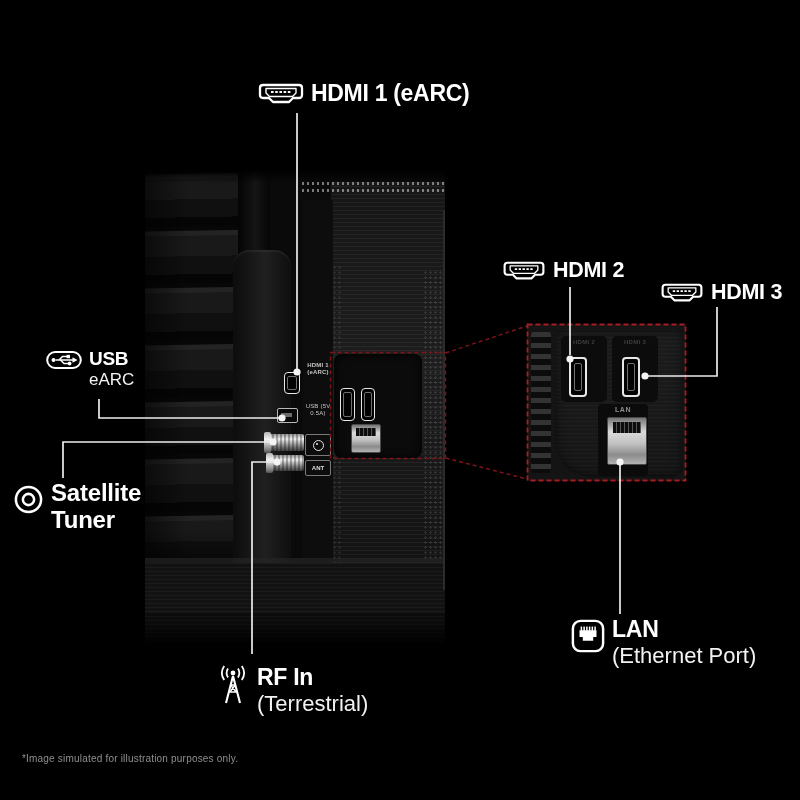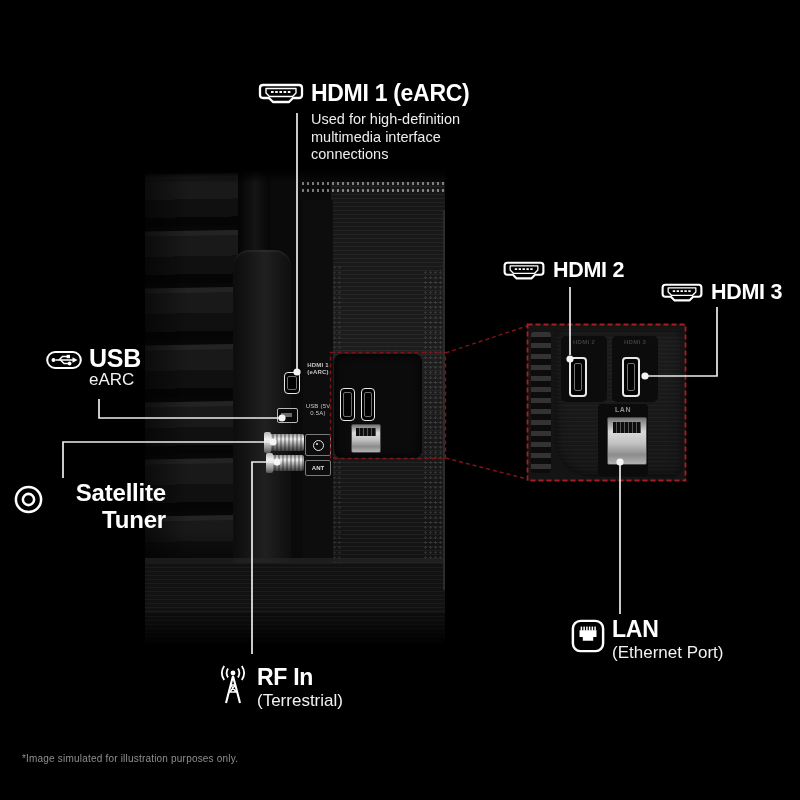--- a/index.html
+++ b/index.html
@@ -87,30 +87,30 @@
   .zp-recess-l{left:34px;}
   .zp-recess-r{left:85px;}
   .zp-emboss{position:absolute;top:3px;width:100%;text-align:center;font-size:6px;color:#3f3f3f;font-weight:bold;letter-spacing:.3px;}
   .zp-lan{position:absolute;left:71px;top:80px;width:50px;height:72px;background:#0b0b0b;border-radius:4px;}
   .zp-lan-label{position:absolute;top:2px;width:100%;text-align:center;font-size:7px;color:#8f8f8f;font-weight:bold;letter-spacing:.5px;}
 
   
   .co{position:absolute;z-index:60;}
   .co-head{display:flex;align-items:center;gap:7px;}
   .co-title{font-size:23px;font-weight:bold;letter-spacing:-.3px;white-space:nowrap;}
-  .co-sub{font-size:17px;color:#f2f2f2;}
+  .co-sub{font-size:22px;color:#f2f2f2;}
   .co-desc{margin-left:53px;margin-top:4px;width:170px;font-size:14.5px;line-height:17.5px;color:#ededed;}
   .icon{flex:0 0 auto;display:block;}
 
   .co-hdmi1{left:258px;top:80px;}
   .co-hdmi2{left:502px;top:258px;}
   .co-hdmi2 .co-title,.co-hdmi3 .co-title{font-size:21.5px;}
   .co-hdmi3{left:660px;top:280px;}
   .co-usb{left:46px;top:347px;}
-  .co-usb .co-title{font-size:25px;line-height:23px;}
+  .co-usb .co-title{font-size:19px;line-height:23px;}
   .co-usb .co-sub{font-size:17px;}
   .co-sat{left:13px;top:479px;}
   .co-sat .co-title{font-size:24px;line-height:27px;white-space:normal;width:115px;}
   .co-rf{left:216px;top:656px;}
   .co-lan{left:571px;top:616px;}
   .co-lan .co-title,.co-sat .co-title{letter-spacing:-.2px;}
   .footnote{position:absolute;left:22px;top:753px;font-size:10px;color:#8f8f8f;letter-spacing:.2px;z-index:60;}
 
   svg.overlay{position:absolute;left:0;top:0;z-index:50;pointer-events:none;}
 </style>
@@ -202,21 +202,20 @@
 
   <div class="co co-hdmi1">
     <div class="co-head">
       <svg class="icon" width="46" height="26" viewBox="0 0 46 26">
         <path d="M5,4 H41 Q44,4 44,7 V14 Q44,17 41,17 H35 L31,21 H15 L11,17 H5 Q2,17 2,14 V7 Q2,4 5,4 Z" fill="none" stroke="#fff" stroke-width="2.3" stroke-linejoin="round"></path>
         <path d="M8,7.5 H38 V12 L34.5,15.5 H11.5 L8,12 Z" fill="none" stroke="#fff" stroke-width="1.4" stroke-linejoin="round"></path>
         <line x1="13" y1="11" x2="33" y2="11" stroke="#fff" stroke-width="1.8" stroke-dasharray="2.6 1.6"></line>
       </svg>
       <span class="co-title">HDMI 1 (eARC)</span>
     </div>
-    <div class="co-desc">Used for high-definition multimedia interface connections</div>
   </div>
 
   <div class="co co-hdmi2">
     <div class="co-head">
       <svg class="icon" width="44" height="24" viewBox="0 0 46 26">
         <path d="M5,4 H41 Q44,4 44,7 V14 Q44,17 41,17 H35 L31,21 H15 L11,17 H5 Q2,17 2,14 V7 Q2,4 5,4 Z" fill="none" stroke="#fff" stroke-width="2.3" stroke-linejoin="round"></path>
         <path d="M8,7.5 H38 V12 L34.5,15.5 H11.5 L8,12 Z" fill="none" stroke="#fff" stroke-width="1.4" stroke-linejoin="round"></path>
         <line x1="13" y1="11" x2="33" y2="11" stroke="#fff" stroke-width="1.8" stroke-dasharray="2.6 1.6"></line>
       </svg>
       <span class="co-title">HDMI 2</span>
@@ -247,21 +246,21 @@
         <circle cx="23.6" cy="14.5" r="1.9" fill="#fff"></circle>
       </svg>
       <div>
         <div class="co-title">USB</div>
         <div class="co-sub">eARC</div>
       </div>
     </div>
   </div>
 
   <div class="co co-sat">
-    <div class="co-head" style="align-items:flex-start;text-align:right;">
+    <div class="co-head" style="align-items:flex-start;">
       <svg class="icon" width="31" height="31" viewBox="0 0 32 32" style="margin-top:5px;">
         <circle cx="16" cy="16" r="13" fill="none" stroke="#fff" stroke-width="2.6"></circle>
         <circle cx="16" cy="16" r="5.8" fill="none" stroke="#fff" stroke-width="2.6"></circle>
       </svg>
       <div class="co-title">Satellite Tuner</div>
     </div>
   </div>
 
   <div class="co co-rf">
     <div class="co-head" style="align-items:flex-start;margin-top:8px;">

